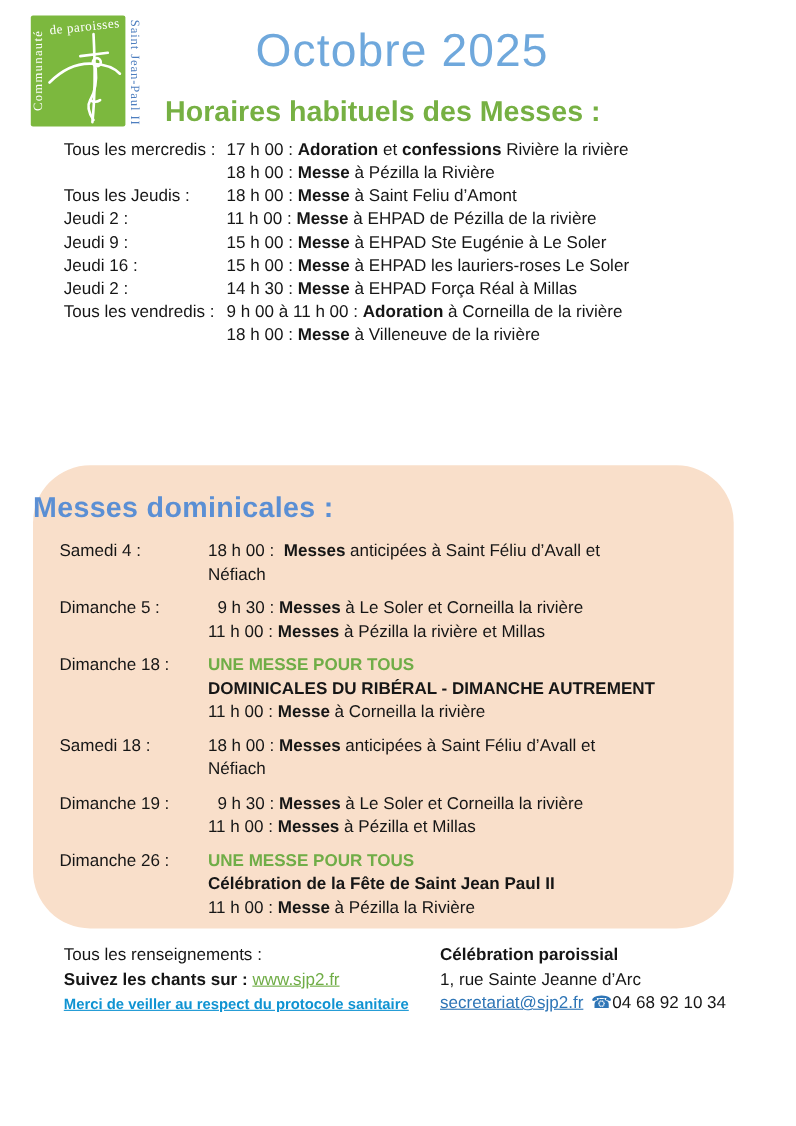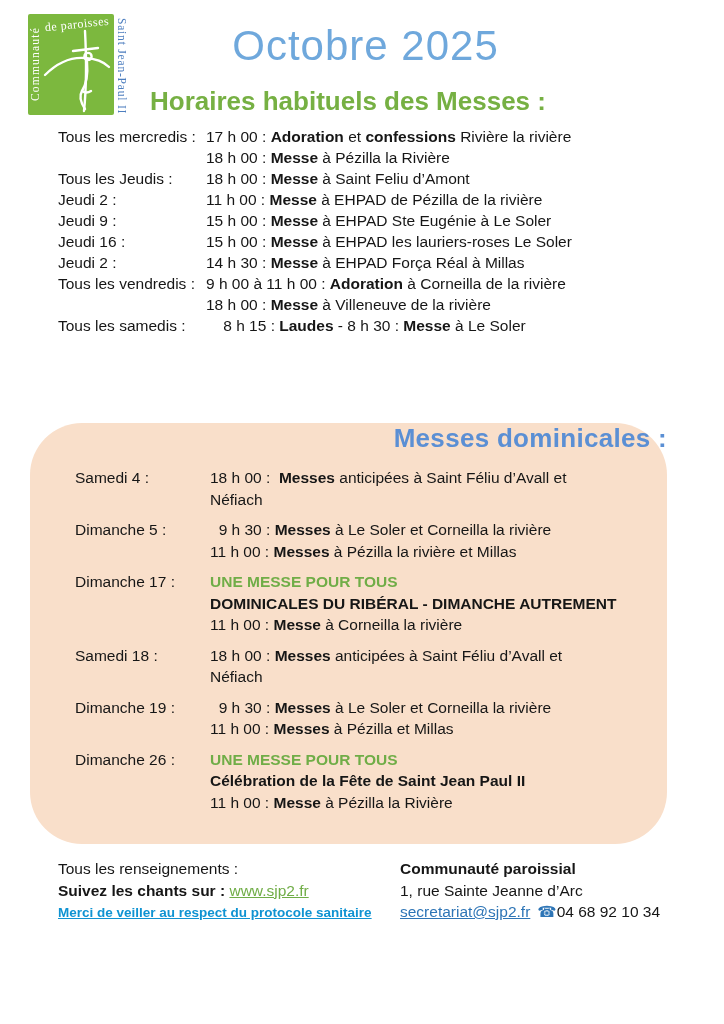--- a/index.html
+++ b/index.html
@@ -32,22 +32,22 @@
   
   .weekly{position:absolute;top:126px;left:58px;right:16px;font-size:15.5px;line-height:21px;}
   .wrow{display:grid;grid-template-columns:148px auto;}
   .wcontent,.dline{white-space:pre-wrap;}
   .seg-b{font-weight:bold;}
   .seg-gb{font-weight:bold;color:var(--green);}
 
   
   .dom-box{position:absolute;left:30px;top:423px;width:637px;height:421px;background:var(--peach);
     border-radius:52px;box-sizing:border-box;}
-  .dom-title{text-align:right;font-size:26px;font-weight:bold;color:var(--dom-blue);letter-spacing:.3px;}
-  .dom-entries{margin-top:13px;padding-left:13px;padding-right:14px;font-size:15.5px;line-height:21.5px;margin-left:32px;}
+  .dom-title{text-align:left;margin-top:23px;font-size:26px;font-weight:bold;color:var(--dom-blue);letter-spacing:.3px;}
+  .dom-entries{margin-top:13px;padding-left:24px;padding-right:14px;font-size:15.5px;line-height:21.5px;}
   .drow{display:grid;grid-template-columns:135px auto;margin-bottom:9px;}
 
   
   .footer{position:absolute;top:858px;left:58px;right:10px;display:flex;font-size:15.5px;line-height:21.5px;}
   .fl{width:342px;}
   .bold{font-weight:bold;}
   .notice{font-size:13.5px;font-weight:bold;color:var(--notice-blue);margin-top:1px;text-decoration:underline;}
   a.link-green{color:var(--green);text-decoration:underline;cursor:pointer;}
   a.link-blue{color:var(--link-blue);text-decoration:underline;cursor:pointer;}
   .phone-icon{color:var(--link-blue);margin-left:7px;}
@@ -107,45 +107,41 @@
         <div class="wcontent"><span>14 h 30 : </span><span class="seg-b">Messe</span><span> à EHPAD Força Réal à Millas</span></div>
       </div>
       <div class="wrow">
         <div class="wlabel">Tous les vendredis :</div>
         <div class="wcontent"><span>9 h 00 à 11 h 00 : </span><span class="seg-b">Adoration</span><span> à Corneilla de la rivière</span></div>
       </div>
       <div class="wrow">
         <div class="wlabel"></div>
         <div class="wcontent"><span>18 h 00 : </span><span class="seg-b">Messe</span><span> à Villeneuve de la rivière</span></div>
       </div>
-      <div class="wrow">
-        <div class="wlabel">Tous les samedis :</div>
-        <div class="wcontent"><span>    8 h 15 : </span><span class="seg-b">Laudes</span><span> - 8 h 30 : </span><span class="seg-b">Messe</span><span> à Le Soler</span></div>
-      </div>
     </div>
 
   <div class="dom-box">
     <div class="dom-title">Messes dominicales :</div>
     <div class="dom-entries">
         <div class="drow">
           <div class="dlabel">Samedi 4 :</div>
           <div class="dlines">
             <div class="dline"><span>18 h 00 : &nbsp;</span><span class="seg-b">Messes</span><span> anticipées à Saint Féliu d’Avall et</span></div>
             <div class="dline"><span>Néfiach</span></div>
           </div>
         </div>
         <div class="drow">
           <div class="dlabel">Dimanche 5 :</div>
           <div class="dlines">
             <div class="dline"><span>  9 h 30 : </span><span class="seg-b">Messes</span><span> à Le Soler et Corneilla la rivière</span></div>
             <div class="dline"><span>11 h 00 : </span><span class="seg-b">Messes</span><span> à Pézilla la rivière et Millas</span></div>
           </div>
         </div>
         <div class="drow">
-          <div class="dlabel">Dimanche 17 :</div>
+          <div class="dlabel">Dimanche 18 :</div>
           <div class="dlines">
             <div class="dline"><span class="seg-gb">UNE MESSE POUR TOUS</span></div>
             <div class="dline"><span class="seg-b">DOMINICALES DU RIBÉRAL - DIMANCHE AUTREMENT</span></div>
             <div class="dline"><span>11 h 00 : </span><span class="seg-b">Messe</span><span> à Corneilla la rivière</span></div>
           </div>
         </div>
         <div class="drow">
           <div class="dlabel">Samedi 18 :</div>
           <div class="dlines">
             <div class="dline"><span>18 h 00 : </span><span class="seg-b">Messes</span><span> anticipées à Saint Féliu d’Avall et</span></div>
@@ -170,19 +166,19 @@
       </div>
   </div>
 
   <div class="footer">
     <div class="fl">
       <div>Tous les renseignements :</div>
       <div><span class="bold">Suivez les chants sur : </span><a class="link-green">www.sjp2.fr</a></div>
       <div class="notice">Merci de veiller au respect du protocole sanitaire</div>
     </div>
     <div class="fr">
-      <div class="bold">Communauté paroissial</div>
+      <div class="bold">Célébration paroissial</div>
       <div>1, rue Sainte Jeanne d’Arc</div>
       <div><a class="link-blue">secretariat@sjp2.fr</a><span class="phone-icon">☎</span><span>04 68 92 10 34</span></div>
     </div>
   </div>
 
 </div>
 
 </body></html>

